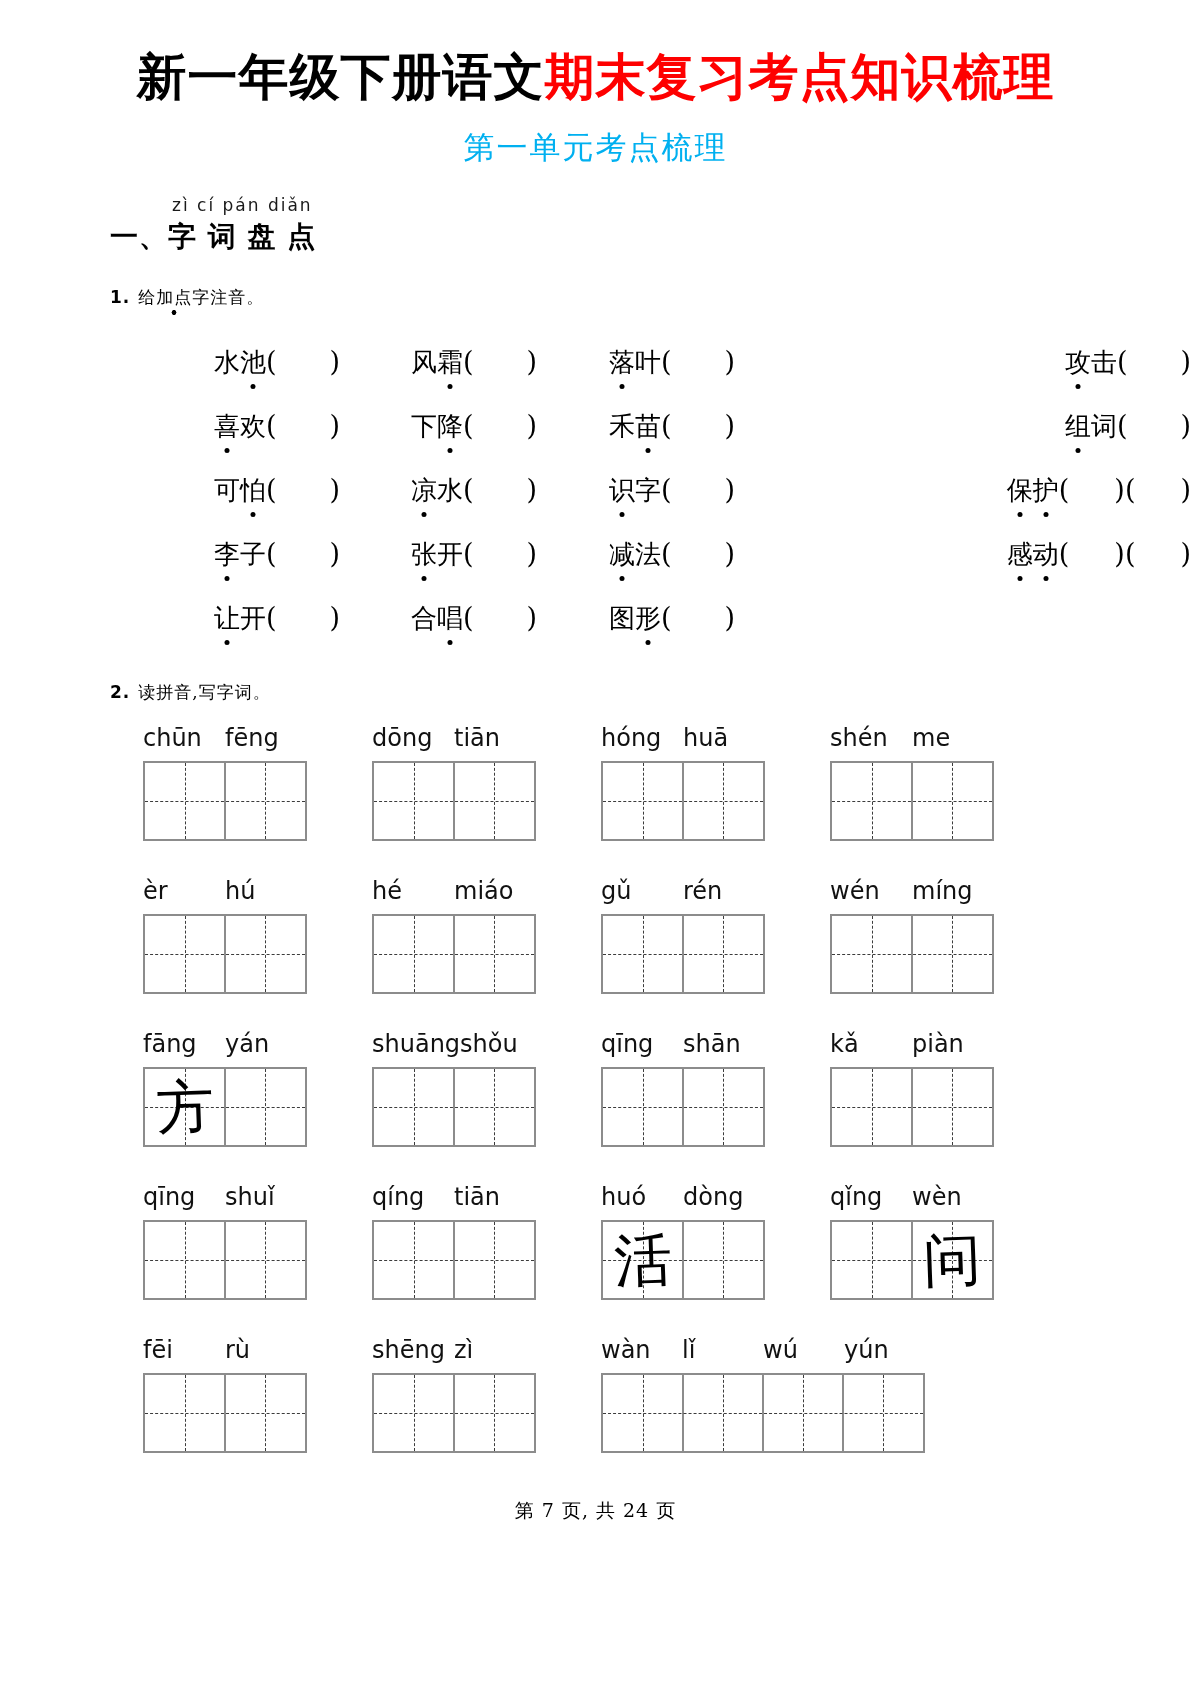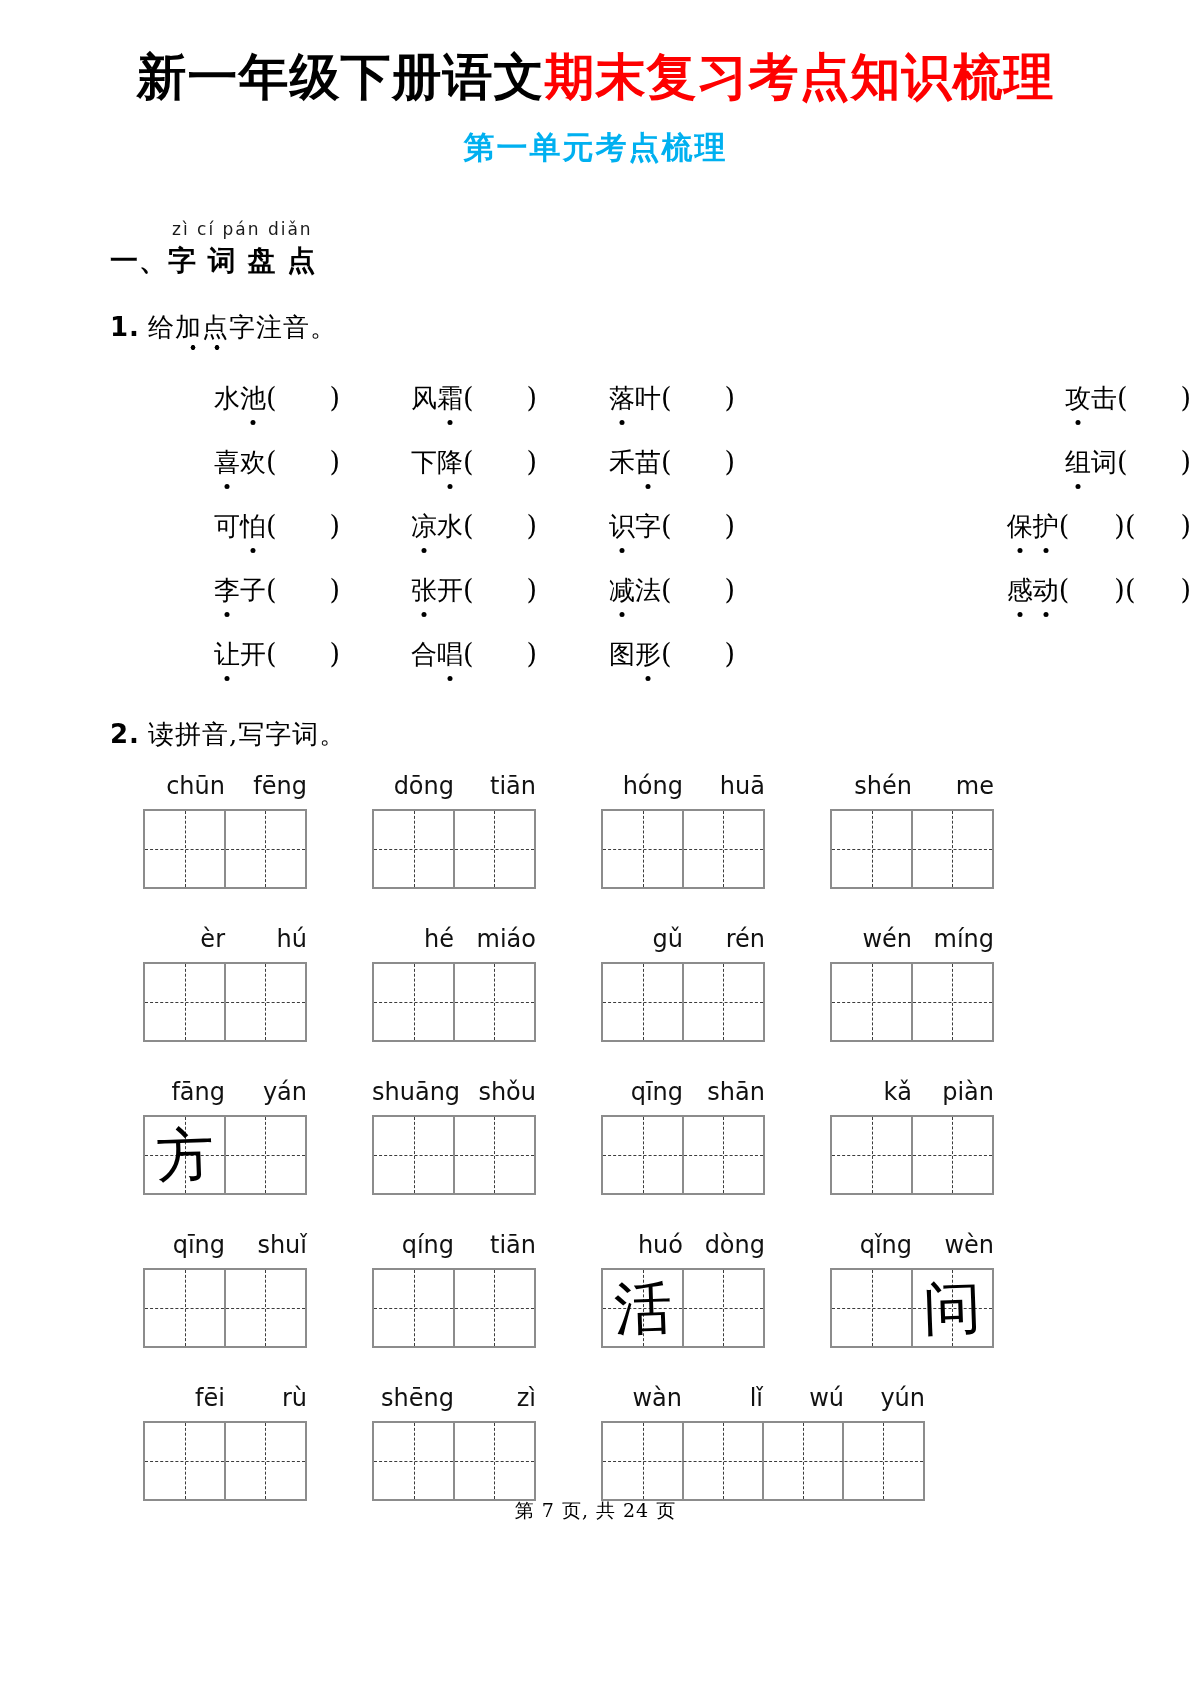--- a/index.html
+++ b/index.html
@@ -12,32 +12,32 @@
     margin:0 auto;overflow:hidden;
     font-family:"DejaVu Serif","Liberation Serif",serif;color:#000;
   }
   
   .title{
     margin:46px 40px 0;text-align:center;font-size:50px;font-weight:bold;
     letter-spacing:1px;white-space:nowrap;line-height:1.25;
   }
   .t-red{color:var(--red);}
   .subtitle{
-    margin-top:18px;text-align:center;font-size:31px;font-weight:bold;
+    margin-top:18px;text-align:center;font-size:31px;font-weight:normal;
     color:var(--blue);letter-spacing:2px;
   }
   
-  .section-head{margin:50px 0 0 110px;}
+  .section-head{margin:26px 0 0 110px;}
   .pinyin-line{
     font-family:"DejaVu Sans","Liberation Sans",sans-serif;
     font-size:17px;margin-left:62px;color:#1a1a1a;letter-spacing:2px;
   }
   .head-line{font-size:28px;font-weight:bold;margin-top:3px;letter-spacing:1px;}
   
-  .q{margin:30px 0 0 110px;font-size:26px;letter-spacing:1px;}
+  .q{margin:30px 0 0 110px;font-size:17px;letter-spacing:1px;}
   .qnum{font-family:"DejaVu Sans","Liberation Sans",sans-serif;font-weight:bold;margin-right:8px;}
   .emph{
     background-image:radial-gradient(circle,#000 2.2px,transparent 2.7px);
     background-size:24px 7px;background-position:6px bottom;background-repeat:repeat-x;
     padding-bottom:9px;
   }
   
   #q1-rows{margin:22px 0 0 143px;}
   .wrow{display:grid;grid-template-columns:197px 197px 198px auto;height:64px;align-items:center;}
   .witem{font-size:26px;white-space:nowrap;text-align:right;}
@@ -48,21 +48,21 @@
   }
   .blank{white-space:nowrap;}
   .blank .p{font-size:27px;}
   .blank .gap{display:inline-block;width:53px;}
   .blank.narrow .gap{width:45px;}
   
   #q2-rows{margin:20px 0 0 143px;}
   .prow{display:flex;gap:65px;margin-bottom:36px;align-items:flex-end;}
   .plabels{display:flex;height:32px;margin-bottom:5px;}
   .plabels .syl{
-    flex:1 1 0;text-align:right;white-space:nowrap;
+    flex:1 1 0;text-align:left;white-space:nowrap;
     font-family:"DejaVu Sans","Liberation Sans",sans-serif;font-size:24px;color:#111;
   }
   .pbox{position:relative;height:76px;border:2px solid var(--boxline);background:#fff;}
   .vsolid{position:absolute;top:0;bottom:0;width:0;border-left:2px solid var(--boxline);}
   .vdash{position:absolute;top:0;bottom:0;width:0;border-left:1px dashed var(--dash);}
   .hdash{position:absolute;left:0;right:0;top:50%;height:0;border-top:1px dashed var(--dash);}
   .fillch{
     position:absolute;top:0;height:100%;width:80px;display:flex;
     align-items:center;justify-content:center;font-size:58px;line-height:1;
     font-family:"DejaVu Serif","Liberation Serif",serif;transform:rotate(-2deg);

